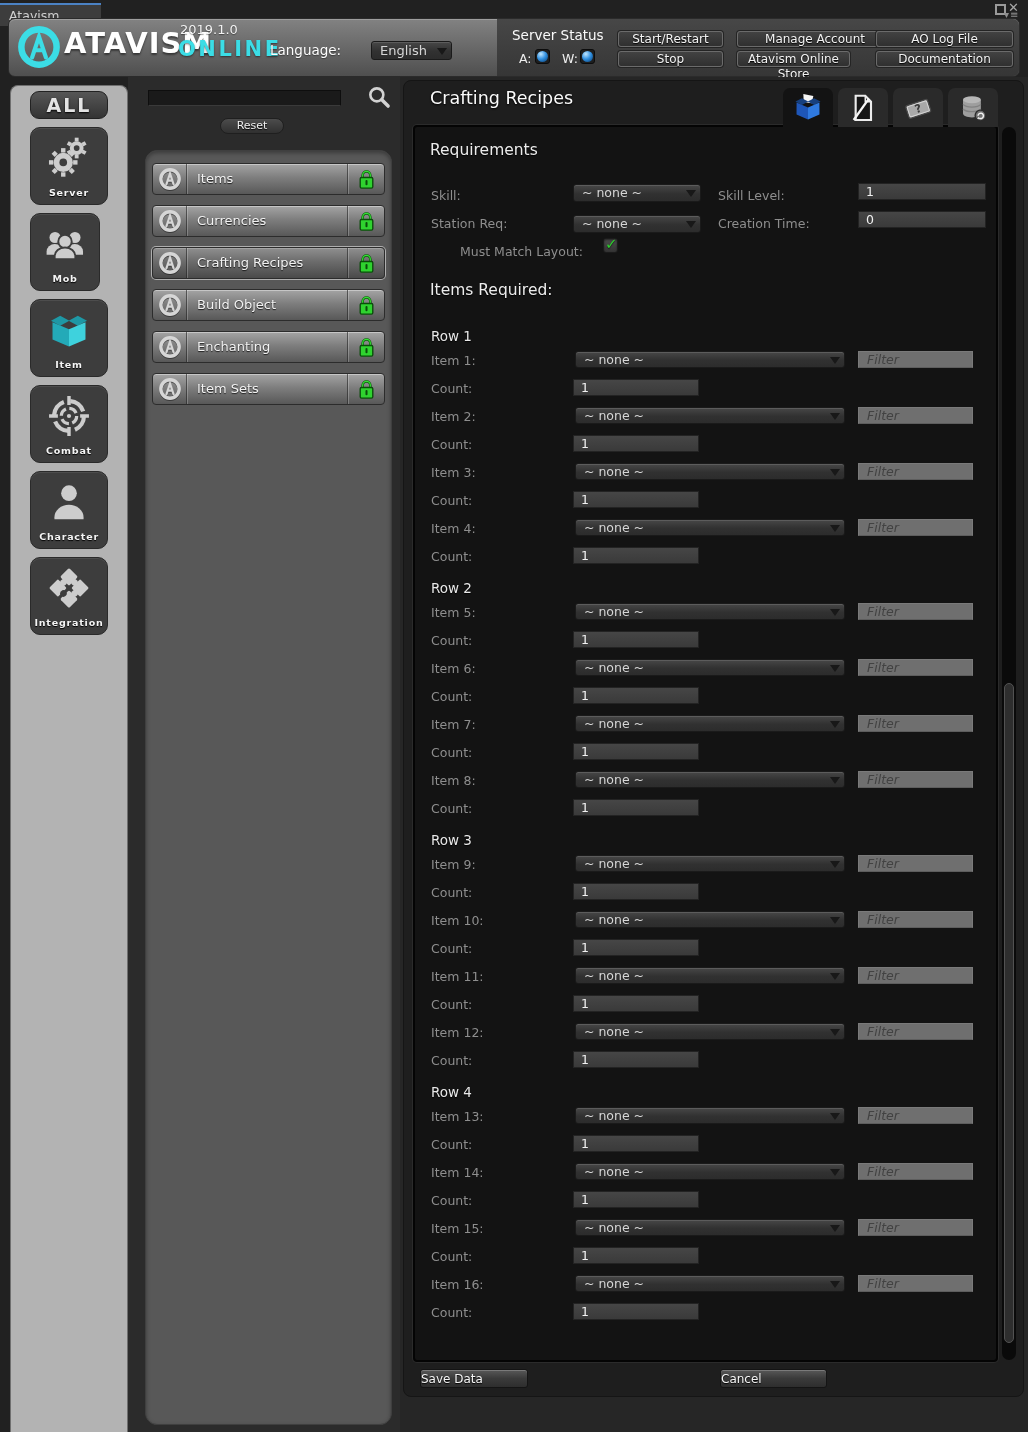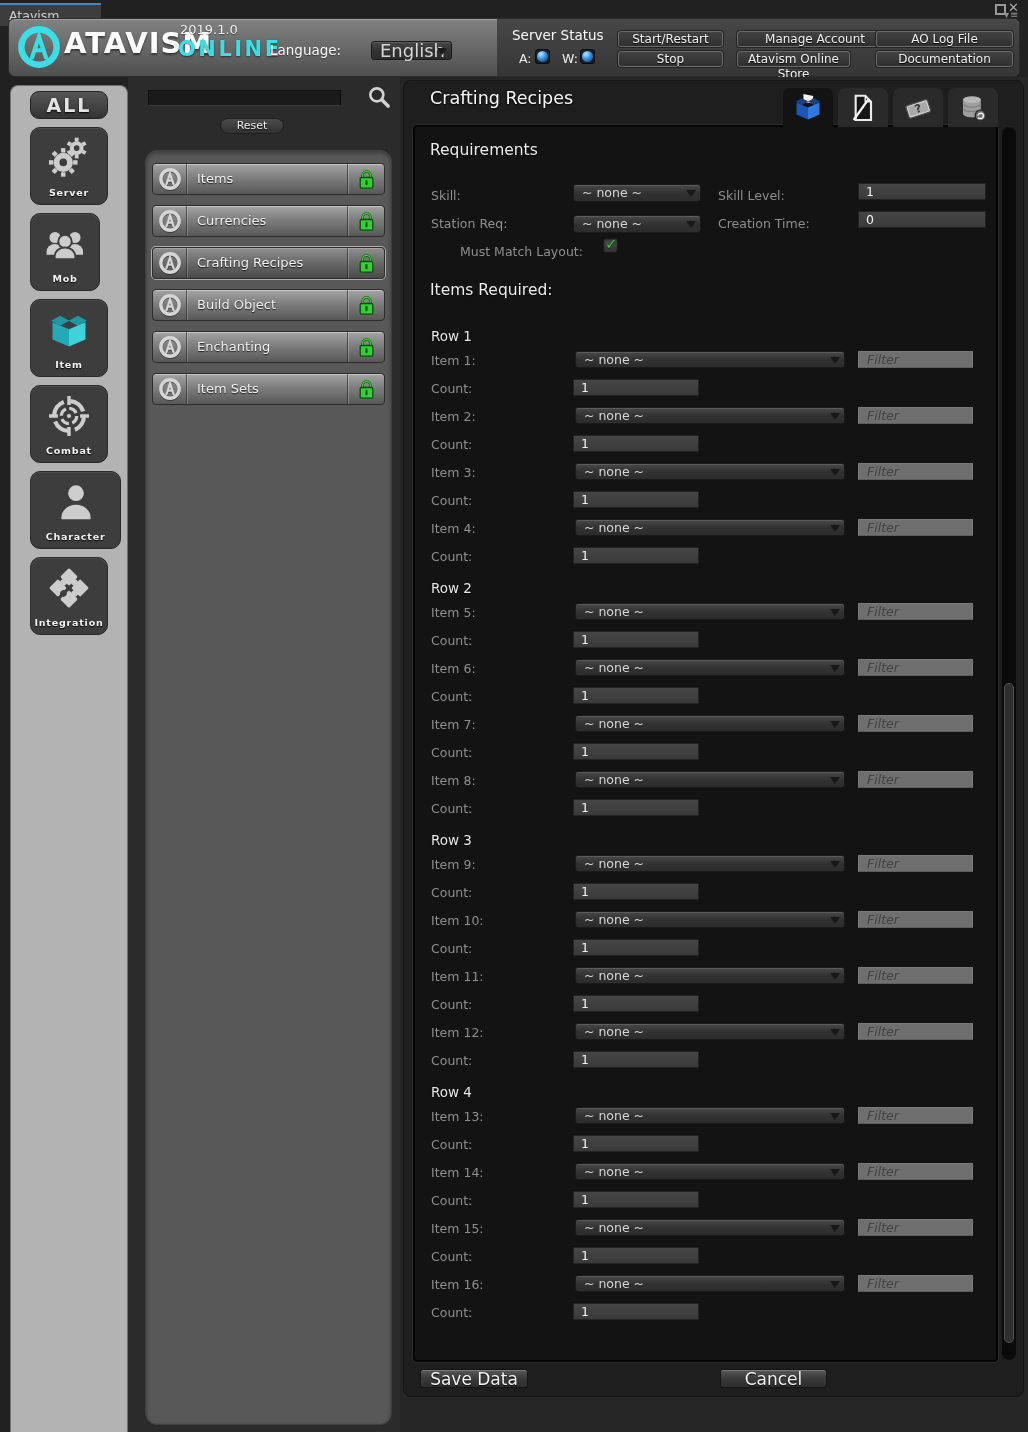--- a/index.html
+++ b/index.html
@@ -90,42 +90,42 @@
           padding:0 0 0 7px;box-sizing:border-box;outline:none;font-family:inherit;}
   .finput{background:#6f6f6f;border:1px solid #7a7a7a;border-bottom-color:#5d5d5d;color:#fde047;font-size:12.5px;
           padding:0 0 0 8px;box-sizing:border-box;outline:none;font-family:inherit;font-style:italic;}
   .finput::placeholder{color:#424242;font-style:italic;opacity:1;}
   .checkbox{width:15px;height:15px;border-radius:3px;border:1px solid #1b1b1b;
             background:linear-gradient(#4c4c4c,#343434);box-shadow:inset 0 1px 2px rgba(0,0,0,.5);
             box-sizing:border-box;}
   .checkbox .mark{position:absolute;left:1px;top:-4px;color:#2ecc2e;font-size:15px;font-weight:bold;
                   text-shadow:0 1px 1px rgba(0,0,0,.6);}
   .fbtn{background:linear-gradient(#585858,#3a3a3a 50%,#2e2e2e);border:1px solid #141414;border-radius:3px;
-        box-shadow:inset 0 1px 0 #7a7a7a;color:#f5f5f5;font-size:17px;text-align:center;line-height:18px;
+        box-shadow:inset 0 1px 0 #7a7a7a;color:#f5f5f5;font-size:12px;line-height:18px;
         text-shadow:0 1px 1px #000;box-sizing:border-box;}
 </style>
 </head>
 <body>
 
 <div class="abs win-tab">Atavism Online</div>
 <div class="abs win-restore"></div>
 <div class="abs win-close">✕</div>
 <div class="abs win-menu">▾≡</div>
 
 <div class="abs header-bar"></div>
 <div class="abs header-dark"></div>
 <span class="abs" style="left:16px;top:24px;width:46px;height:46px;" id="hdr-logo"><svg viewBox="0 0 24 24">
       <circle cx="12" cy="12" r="9.2" fill="none" stroke="#3bdde6" stroke-width="3.4"></circle>
       <path d="M8.4 17.4 L12 6.6 L15.6 17.4 M9.7 13.7 h4.6" fill="none" stroke="#3bdde6" stroke-width="2.2" stroke-linecap="round"></path>
     </svg></span>
 <span class="abs brand-name">ATAVISM</span>
 <span class="abs brand-version">2019.1.0</span>
 <span class="abs brand-online" id="brand-online" style="color: rgb(59, 221, 230); text-align: right;">ONLINE</span>
 <span class="abs lang-label">Language:</span>
-<div class="abs drop" style="left:371px;top:41px;width:81px;height:19px;line-height:17px;font-size:18px;">
+<div class="abs drop" style="left:371px;top:41px;width:81px;height:19px;line-height:17px;font-size:13px;">
   <span>English</span><span class="arr"></span>
 </div>
 <span class="abs ss-label">Server Status</span>
 <span class="abs ind-label" style="left:519px;top:51px;">A:</span>
 <span class="abs orb-box" style="left:535px;top:49px;">
     <span class="orb"></span>
   </span>
 <span class="abs ind-label" style="left:562px;top:51px;">W:</span>
 <span class="abs orb-box" style="left:580px;top:49px;">
     <span class="orb"></span>
@@ -360,21 +360,21 @@
     <span class="cat-ico">
       <svg viewBox="0 0 24 24" fill="none" stroke="#cdcdcd">
         <circle cx="12" cy="12" r="7.8" stroke-width="2.2" stroke-dasharray="9 3.4"></circle>
         <circle cx="12" cy="12" r="4" stroke-width="1.7" stroke-dasharray="4.5 1.8"></circle>
         <path d="M12 1.6 v4.6 M12 17.8 v4.6 M1.6 12 h4.6 M17.8 12 h4.6" stroke-width="1.8"></path>
         <circle cx="12" cy="12" r="1.1" fill="#cdcdcd" stroke="none"></circle>
       </svg>
     </span>
     <span class="cat-label">Combat</span>
   </div>
-<div class="abs cat-btn" style="left: 30px; top: 471px; width: 91px; height: 78px;">
+<div class="abs cat-btn" style="left: 30px; top: 471px; width: 78px; height: 78px;">
     <span class="cat-ico">
       <svg viewBox="0 0 24 24" fill="#cdcdcd">
         <circle cx="12" cy="7.4" r="4.1"></circle>
         <path d="M4.4 21 v-1 a7.6 6.6 0 0 1 15.2 0 v1 z"></path>
       </svg>
     </span>
     <span class="cat-label">Character</span>
   </div>
 <div class="abs cat-btn" style="left: 30px; top: 557px; width: 78px; height: 78px;">
     <span class="cat-ico">

